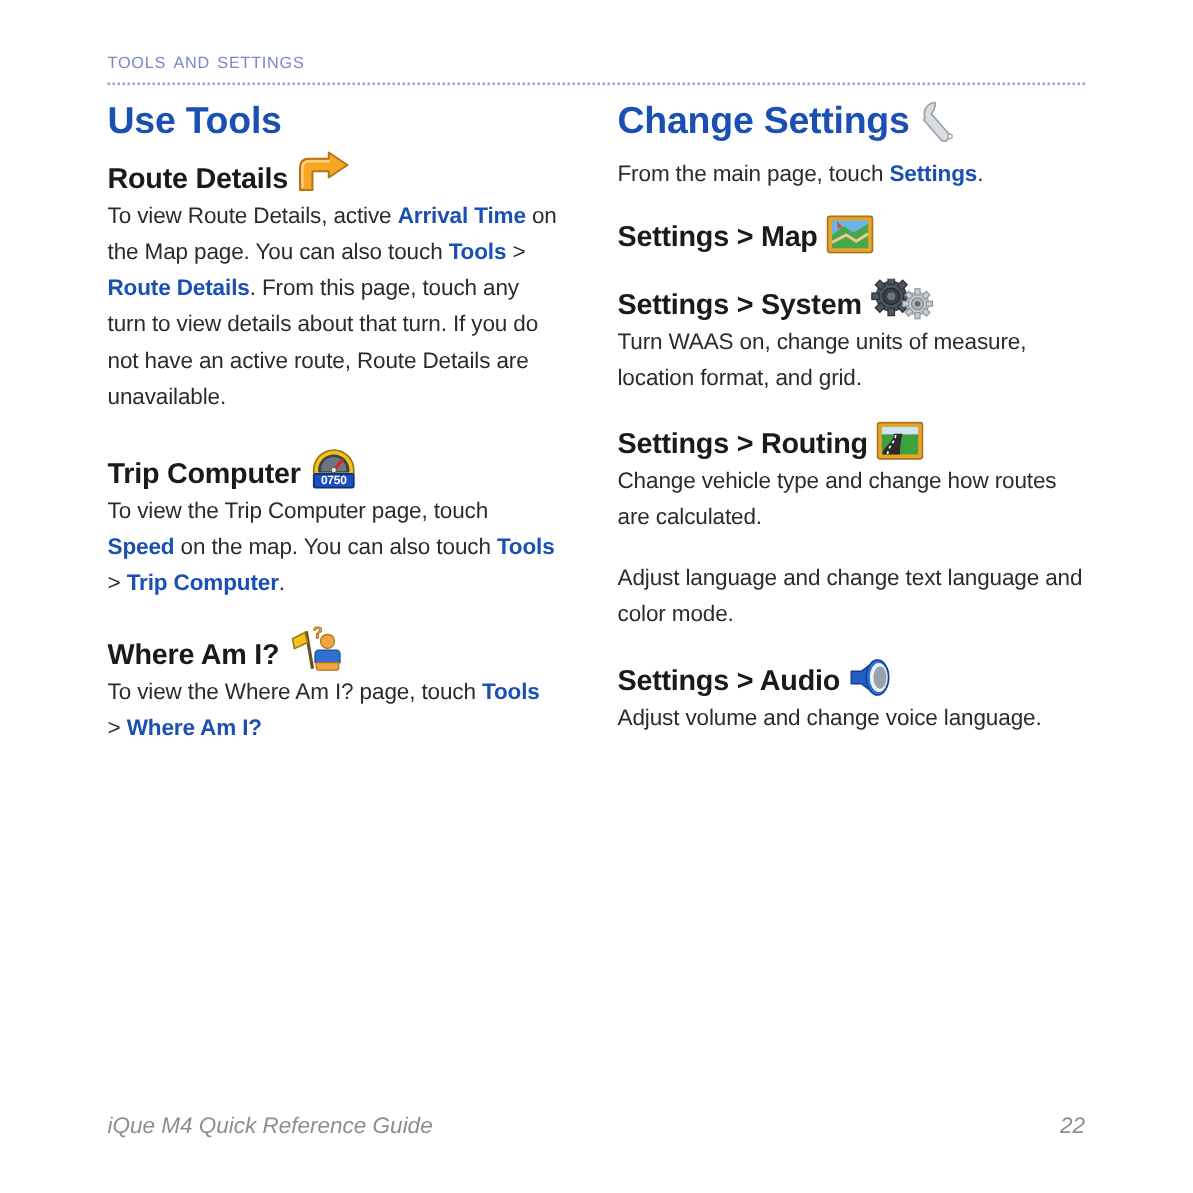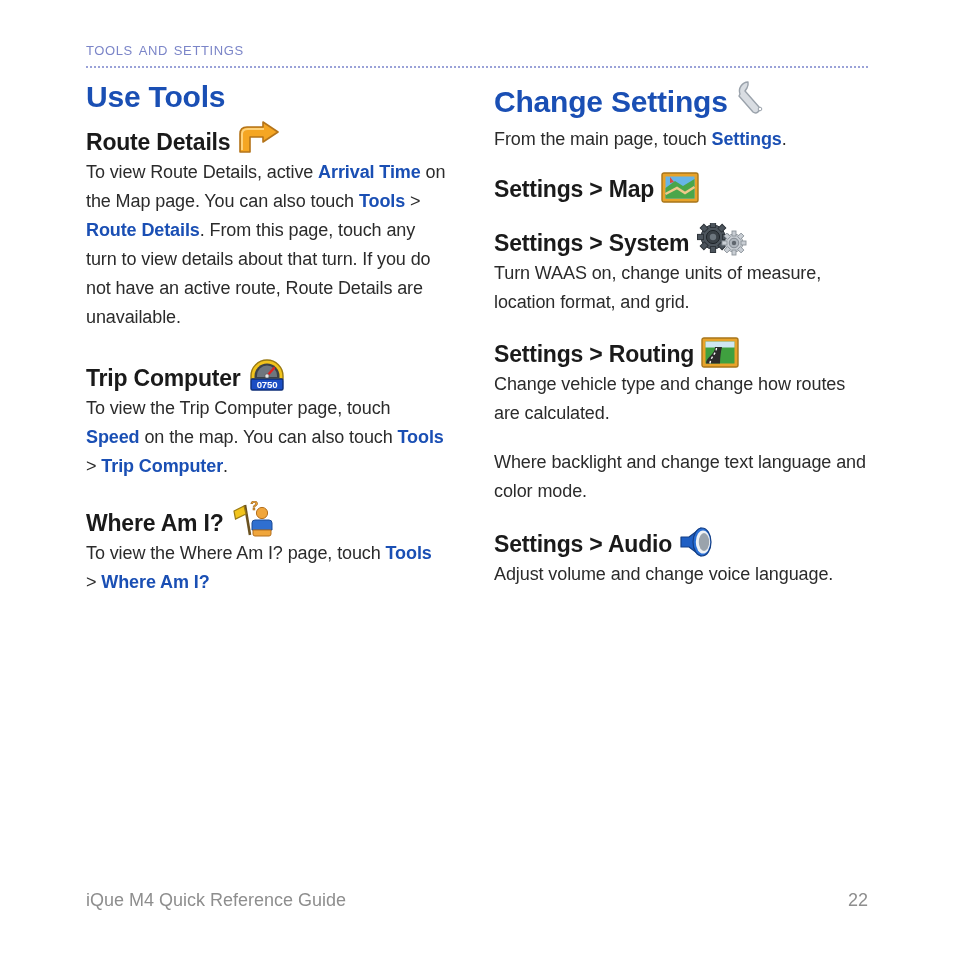--- a/index.html
+++ b/index.html
@@ -58,21 +58,21 @@
   .col-right { left: 494px; width: 374px; }
 
   h1.sect {
     font-size: 30px;
     line-height: 34px;
     font-weight: bold;
     color: #1a4fb4;
     margin: 0 0 6px 0;
     letter-spacing: -0.2px;
     display: flex;
-    align-items: flex-end;
+    align-items: flex-start;
     gap: 8px;
   }
   h2.sub {
     font-size: 23px;
     line-height: 27px;
     font-weight: bold;
     color: #1a1a1a;
     margin: 0 0 2px 0;
     letter-spacing: -0.2px;
     display: flex;
@@ -97,20 +97,21 @@
 
   
   .footer {
     position: absolute;
     left: 86px;
     top: 890px;
     width: 782px;
     display: flex;
     justify-content: space-between;
     align-items: baseline;
+    font-style: italic;
     font-size: 18px;
     color: #8e8e8e;
   }
 
   
   .icon { display: inline-block; vertical-align: middle; flex: 0 0 auto; }
   .ic-arrow  { width: 44px; height: 34px; margin-bottom: 2px; }
   .ic-trip   { width: 38px; height: 40px; }
   .ic-where  { width: 44px; height: 36px; }
   .ic-wrench { width: 34px; height: 36px; margin-bottom: 3px;}
@@ -265,21 +266,21 @@
             <rect x="4.5" y="4.5" width="29" height="6" fill="#cfe6f2"></rect>
             <path d="M14 10 C14 18, 5 20, 5 26.5 L19 26.5 C19 20, 20 14, 21 10 Z" fill="#2b2b2b"></path>
             <path d="M15.5 11 C15 17, 9.5 20, 9 26.5" fill="none" stroke="#ffffff" stroke-width="1.4" stroke-dasharray="2.4 2.4"></path>
           </svg>
         </span>
       </h2>
       <p class="body">Change vehicle type and change how routes are calculated.</p>
     </div>
 
     <div class="blk">
-      <p class="body">Where backlight and change text language and color mode.</p>
+      <p class="body">Adjust language and change text language and color mode.</p>
     </div>
 
     <div class="blk">
       <h2 class="sub">
         <span>Settings &gt; Audio</span>
         <span class="icon ic-audio">
           <svg viewBox="0 0 38 32" width="38" height="32">
             <path d="M2 11 H10 L22 2 V30 L10 21 H2 Z" fill="#1f5fc4" stroke="#143f86" stroke-width="1.2" stroke-linejoin="round"></path>
             <ellipse cx="23" cy="16" rx="9" ry="14" fill="#2a6fd4" stroke="#143f86" stroke-width="1.2"></ellipse>
             <ellipse cx="24" cy="16" rx="7.2" ry="11.6" fill="#eef1f4"></ellipse>

